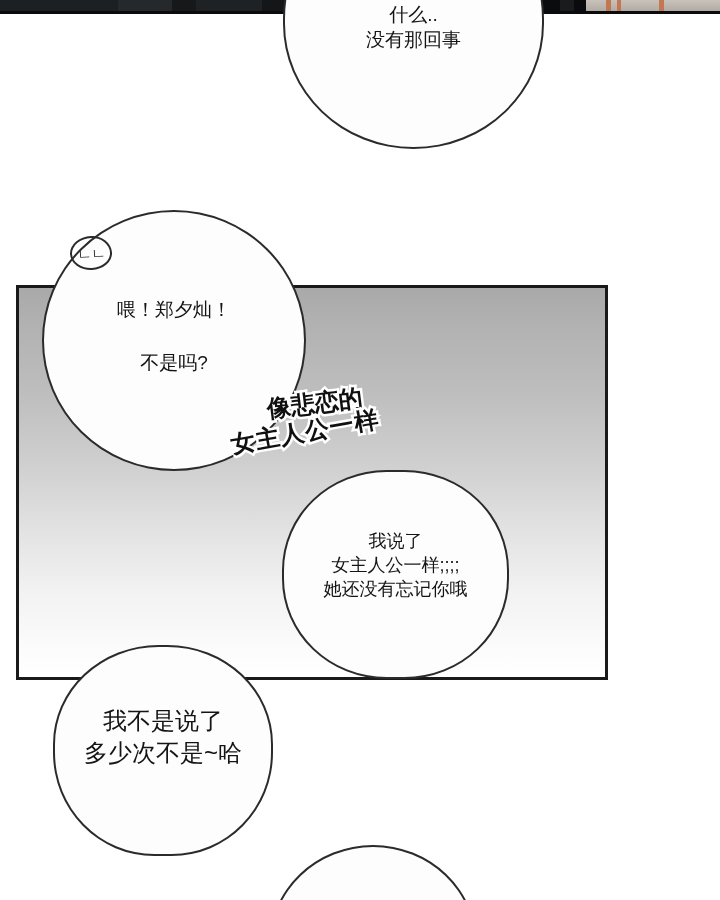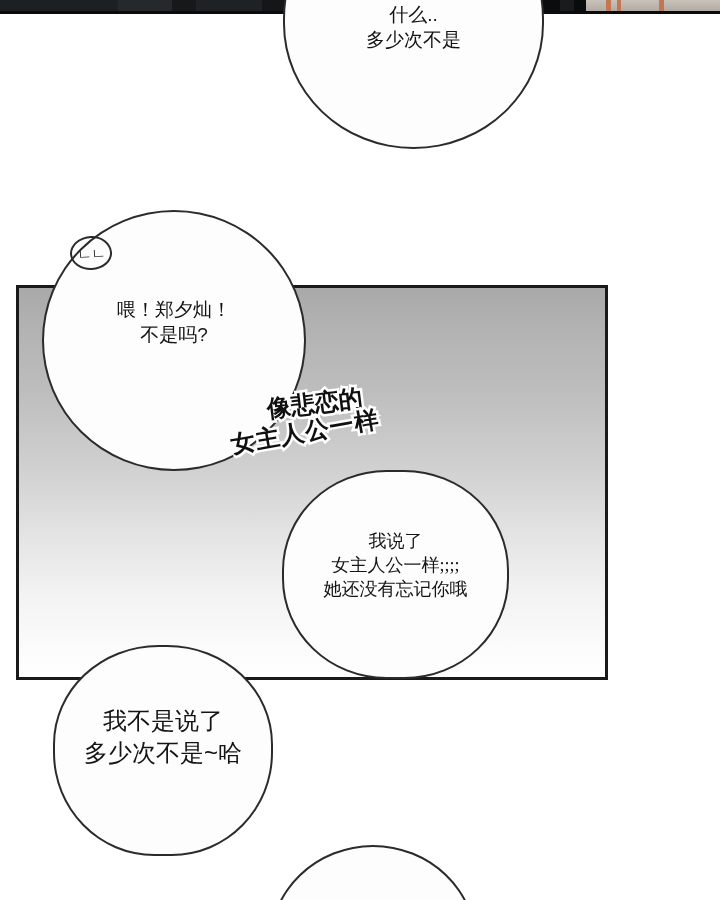--- a/index.html
+++ b/index.html
@@ -112,31 +112,31 @@
   }
 
   #bubble-hey {
     left: 42px;
     top: 210px;
     width: 264px;
     height: 261px;
     border-radius: 50%;
     padding-top: 85px;
     font-size: 19px;
+    gap: 28px;
   }
 
   #bubble-said {
     left: 282px;
     top: 470px;
     width: 227px;
     height: 209px;
     border-radius: 46% 46% 46% 46% / 48% 48% 48% 48%;
     padding-top: 57px;
     font-size: 18px;
-    font-family: Liberation Serif, serif;
   }
 
   #bubble-bottomleft {
     left: 53px;
     top: 645px;
     width: 220px;
     height: 211px;
     border-radius: 48% 48% 46% 46% / 47% 47% 49% 49%;
     padding-top: 58px;
     font-size: 24px;
@@ -204,21 +204,21 @@
   <div class="top-strip">
     <div class="top-strip-shade"></div>
     <div class="top-strip-detail" style="left:606px;width:5px;"></div>
     <div class="top-strip-detail" style="left:617px;width:4px;"></div>
     <div class="top-strip-detail" style="left:659px;width:5px;"></div>
     <div class="top-strip-baseline"></div>
   </div>
 
   <div class="bubble" id="bubble-top">
     <span class="line">什么..</span>
-    <span class="line">多少次不是</span>
+    <span class="line">没有那回事</span>
   </div>
 
   <div class="panel"></div>
 
   <div class="bubble" id="bubble-hey">
     <span class="line">喂！郑夕灿！</span>
     <span class="line">不是吗?</span>
   </div>
 
   <div class="nn-marker">

